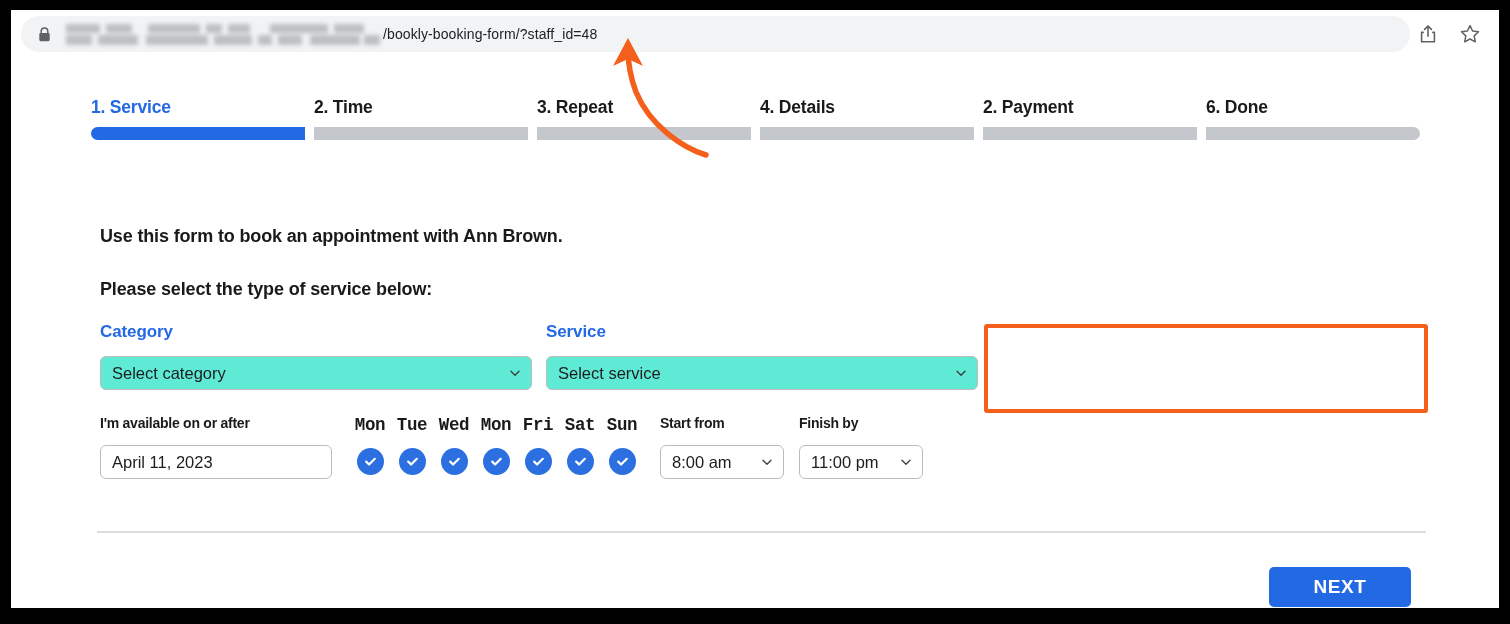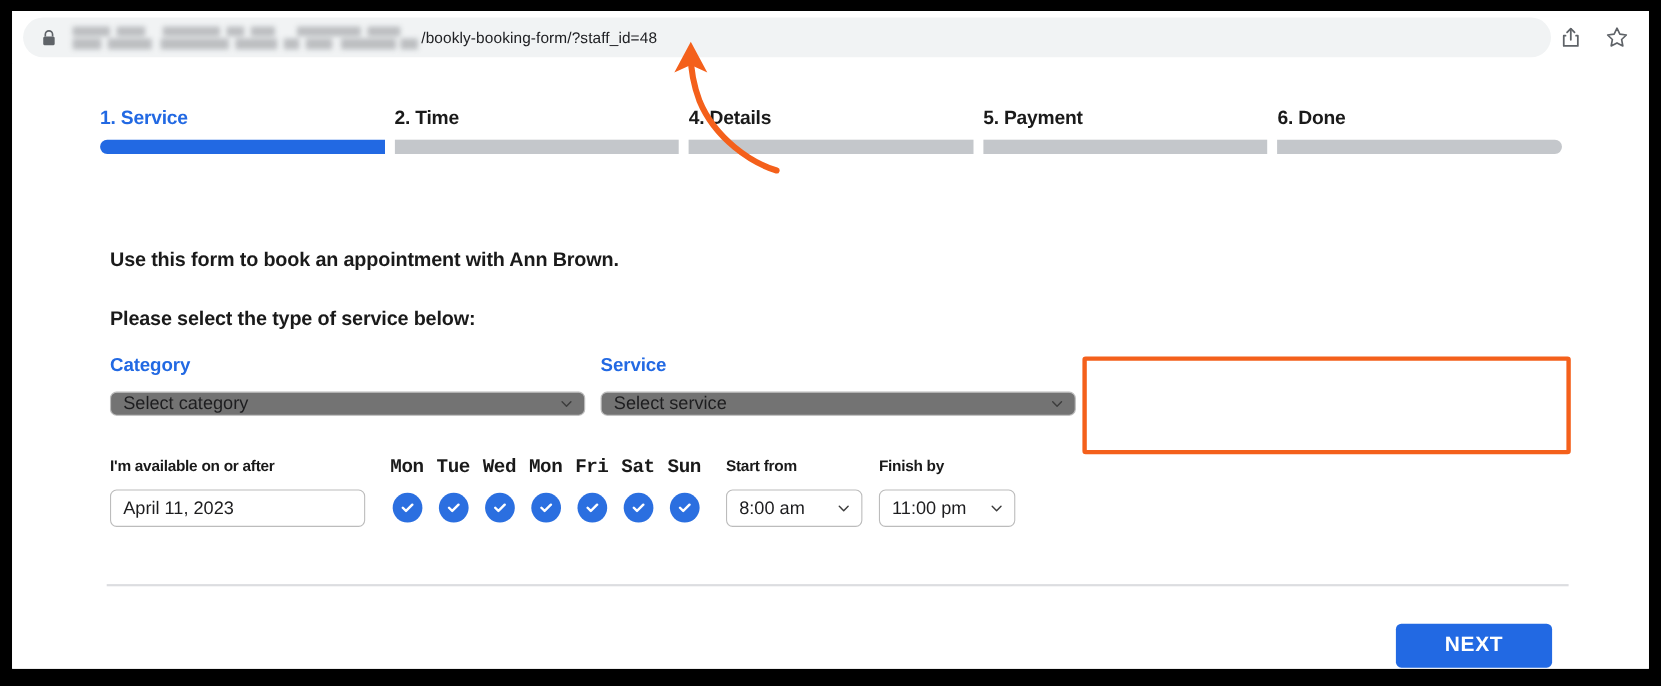--- a/index.html
+++ b/index.html
@@ -170,25 +170,25 @@
     font-family: "Liberation Sans", sans-serif;
     font-weight: bold;
     font-size: 17px;
     color: #2269e3;
     letter-spacing: -.1px;
     margin-bottom: 14px;
     display: block;
   }
   .select-box {
     position: relative;
-    height: 22px;
+    height: 34px;
     box-sizing: border-box;
     border: 1px solid #bcbcbc;
     border-radius: 6px;
-    background: #737373;
+    background: #5eead4;
     display: flex;
     align-items: center;
     padding: 0 30px 0 11px;
     font-family: "Liberation Sans", sans-serif;
     font-size: 16.5px;
     color: #1d1d1f;
     cursor: pointer;
     box-shadow: 0 0 0 0.5px rgba(0,0,0,0.02);
   }
   .chev {
@@ -389,25 +389,29 @@
       <div id="steps">
         <div class="step active">
           <div class="step-label">1. Service</div>
           <div class="step-bar"></div>
         </div>
         <div class="step">
           <div class="step-label">2. Time</div>
           <div class="step-bar"></div>
         </div>
         <div class="step">
+          <div class="step-label">3. Repeat</div>
+          <div class="step-bar"></div>
+        </div>
+        <div class="step">
           <div class="step-label">4. Details</div>
           <div class="step-bar"></div>
         </div>
         <div class="step">
-          <div class="step-label">5. Payment</div>
+          <div class="step-label">2. Payment</div>
           <div class="step-bar"></div>
         </div>
         <div class="step">
           <div class="step-label">6. Done</div>
           <div class="step-bar"></div>
         </div>
       </div>
 
       <div class="intro" id="intro-1">Use this form to book an appointment with Ann Brown.</div>
       <div class="intro" id="intro-2">Please select the type of service below:</div>

